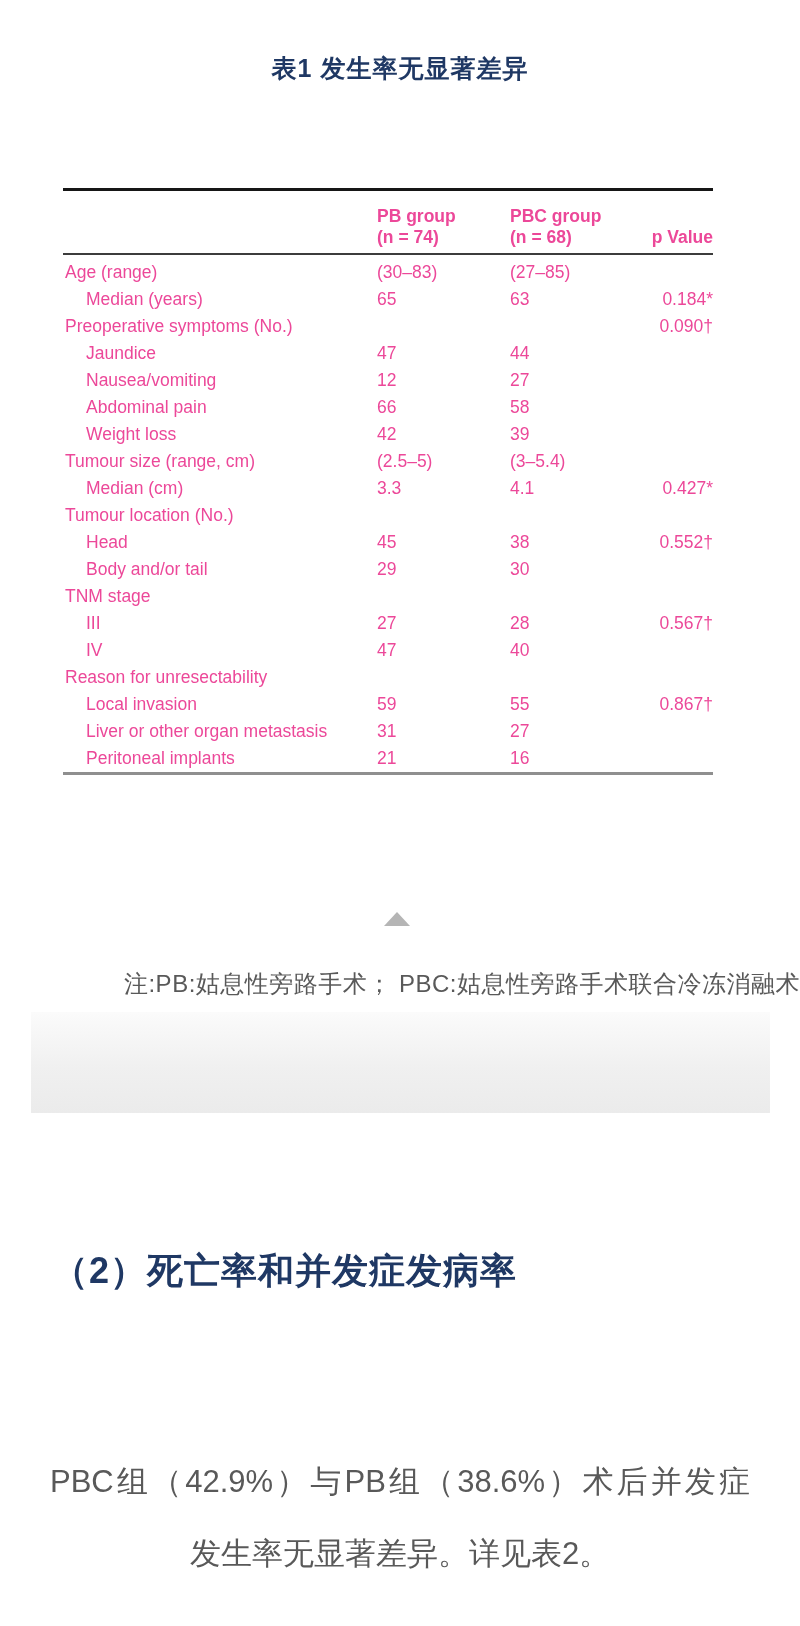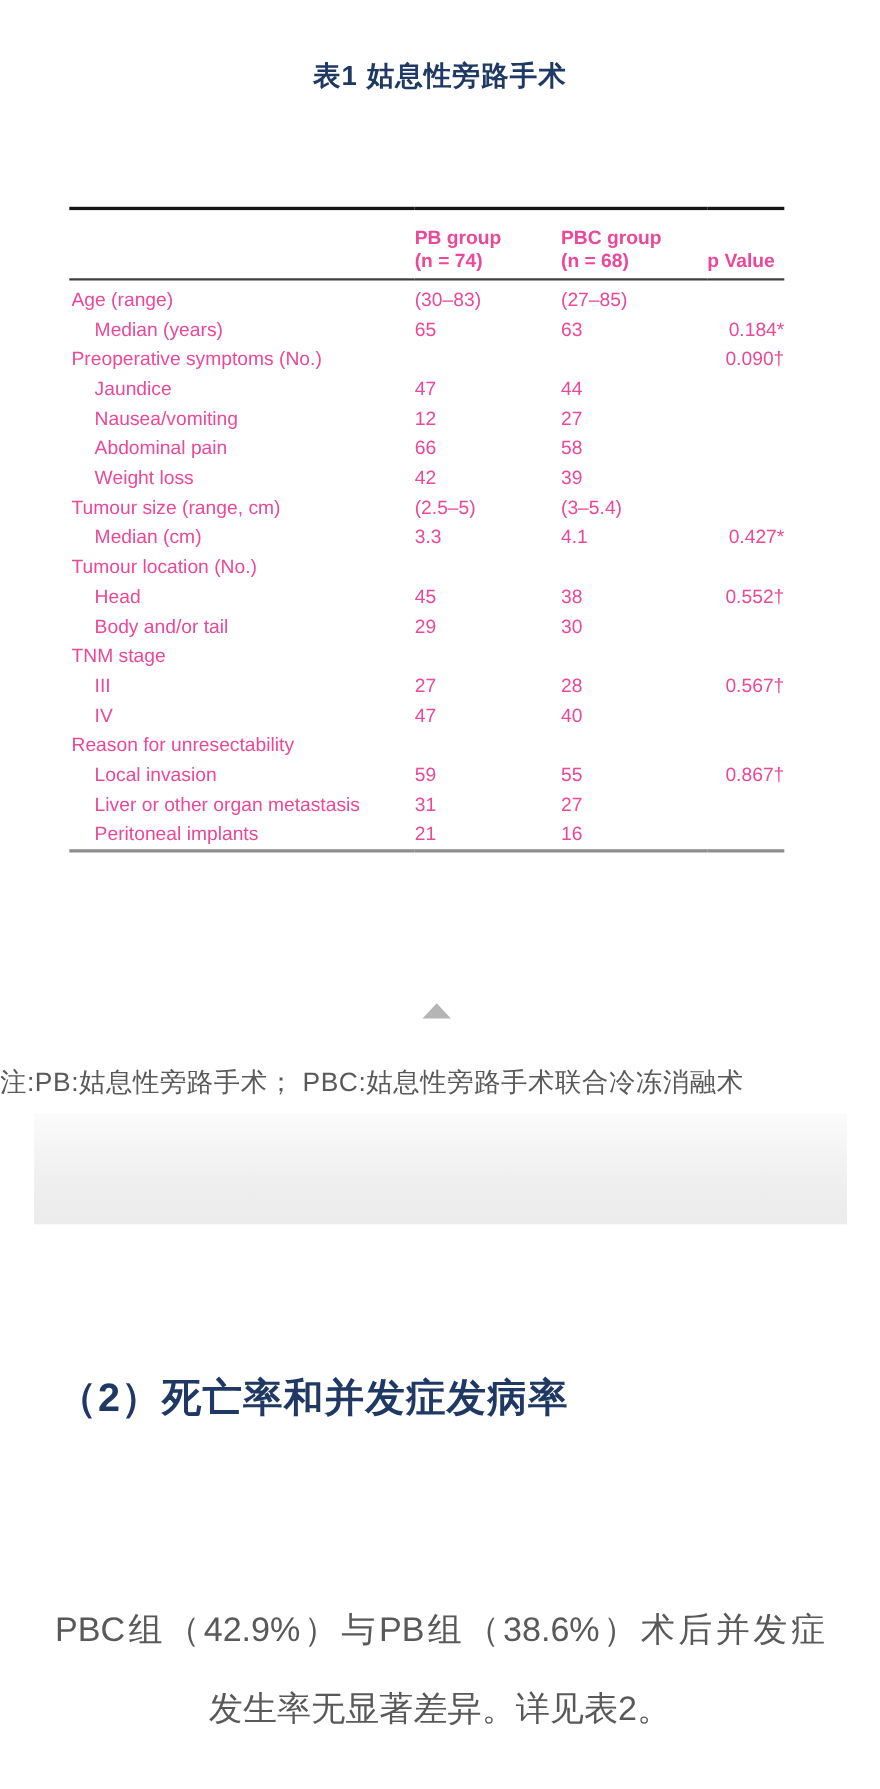--- a/index.html
+++ b/index.html
@@ -43,21 +43,21 @@
   table.ref-table thead th{
     height:57px;
     vertical-align:bottom;
     text-align:left;
     font-size:17.5px;
     font-weight:700;
     padding:0 0 5px 0;
     border-bottom:2px solid #3c3c3c;
     line-height:1.2;
   }
-  table.ref-table thead th.pcol{}
+  table.ref-table thead th.pcol{text-align:right;}
   table.ref-table thead th span{display:block;}
   table.ref-table tbody td{
     height:27px;
     font-size:17.5px;
     padding:0;
     line-height:1;
     vertical-align:middle;
     white-space:nowrap;
   }
   table.ref-table tbody td.label{padding-left:2px;}
@@ -71,21 +71,21 @@
     width:0;height:0;
     border-left:13px solid transparent;
     border-right:13px solid transparent;
     border-bottom:14px solid #b5b5b5;
   }
   
   .figure-note{
     position:absolute;
     top:968px; left:0;
     width:100%;
-    text-align:left;
+    text-align:right;
     font-size:24px;
     color:#595959;
     letter-spacing:0.5px;
   }
   
   .card-edge{
     position:absolute;
     left:31px; top:1012px;
     width:739px; height:101px;
     background:linear-gradient(to bottom, #fbfbfb 0%, #f0f0f0 55%, #ebebeb 100%);
@@ -118,21 +118,21 @@
   }
   .line1{top:1390px;}
   .line2{top:1462px;}
   .line3{top:1534px;}
 </style>
 </head>
 <body>
 
 <div class="page">
 
-  <div class="table-title">表1 姑息性旁路手术</div>
+  <div class="table-title">表1 发生率无显著差异</div>
 
   <div class="table-figure">
     <table class="ref-table">
       <colgroup>
         <col class="c1">
           <col class="c2">
           <col class="c3">
           <col class="c4">
       </colgroup>
       <thead>

